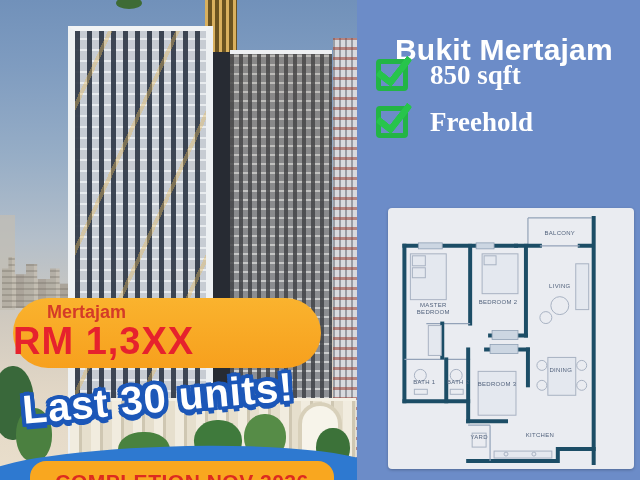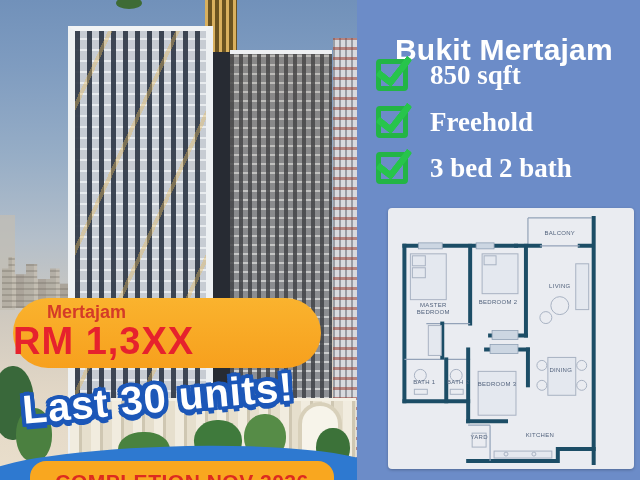--- a/index.html
+++ b/index.html
@@ -152,24 +152,20 @@
   <div class="panel">
     <div class="panel-title">Bukit Mertajam</div>
 
     <div class="feature-row fr1">
       <span class="checkbox"></span>
       <span class="feature-label">850 sqft</span>
     </div>
     <div class="feature-row fr2">
       <span class="checkbox"></span>
       <span class="feature-label">Freehold</span>
-    </div>
-    <div class="feature-row fr3">
-      <span class="checkbox"></span>
-      <span class="feature-label">3 bed 2 bath</span>
     </div>
 
     <div class="floorplan-card">
       <svg width="246" height="261" viewBox="0 0 246 262">
 
         <path class="thinwall" d="M140,10 H204 M140,10 V38"></path>
 
         <path class="wall" d="M206,10 V256"></path>
         <path class="wall" d="M128,38 H152 M192,38 H204"></path>
         <path class="thinwall" d="M152,38 H192"></path>

